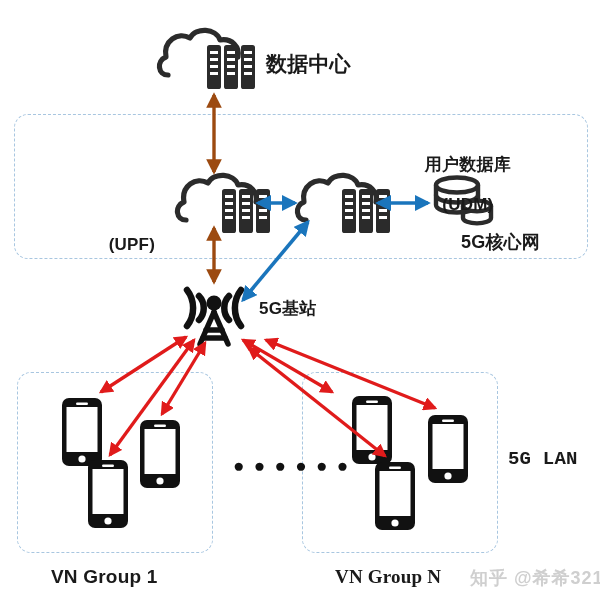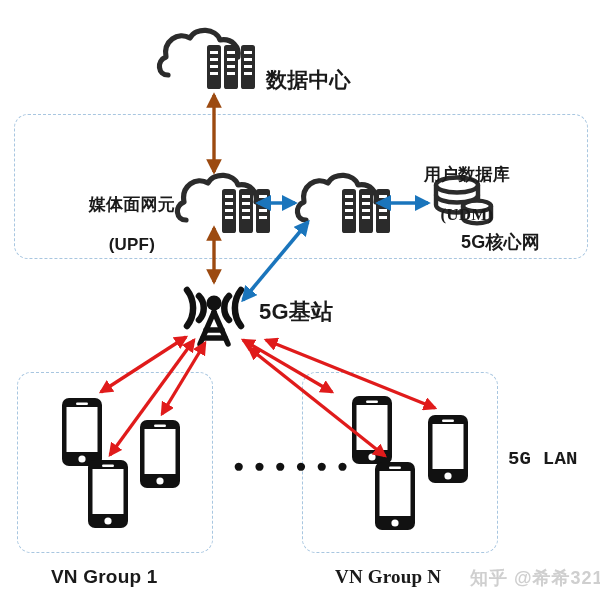--- a/index.html
+++ b/index.html
@@ -34,26 +34,26 @@
   .label {
     position: absolute;
     color: #1a1a1a;
     font-weight: bold;
     line-height: 1.18;
     white-space: pre;
     letter-spacing: 0.2px;
   }
   .cn-label  { font-size: 17px; }
 
-  #lbl-datacenter { left: 266px; top: 52px;  font-size: 21px; margin-top: 16px; }
+  #lbl-datacenter { left: 266px; top: 52px;  font-size: 21px; }
   #lbl-upf        { left: 62px;  top: 175px; text-align: center; width: 120px; }
   #lbl-amf        { left: 283px; top: 135px; text-align: center; width: 110px; }
-  #lbl-udm        { left: 403px; top: 145px; text-align: center; width: 110px; font-family: Liberation Serif, serif; }
+  #lbl-udm        { left: 403px; top: 135px; text-align: center; width: 110px; }
   #lbl-corenet    { left: 455px; top: 232px; font-size: 18px; margin-left: 6px; }
-  #lbl-gnb        { left: 259px; top: 299px; font-size: 22px; }
+  #lbl-gnb        { left: 259px; top: 299px; font-size: 17px; }
   #lbl-lan        { left: 508px; top: 448px; font-size: 19px; font-family: Liberation Mono, monospace; }
   #lbl-vn1        { left: 51px;  top: 566px; font-size: 19px; }
   #lbl-vnN        { left: 335px; top: 566px; font-size: 19px; font-family: Liberation Serif, serif; }
 
   #ellipsis-dots {
     position: absolute;
     left: 233px; top: 455px;
     font-size: 19px;
     font-weight: bold;
     color: #111;
@@ -208,21 +208,21 @@
     <g stroke="#e01b1b" stroke-width="3.3" fill="none" marker-start="url(#ah-red)" marker-end="url(#ah-red)">
       <line x1="243" y1="340" x2="332" y2="392"></line>
       <line x1="249" y1="348" x2="385" y2="456"></line>
       <line x1="266" y1="340" x2="435" y2="408"></line>
     </g>
   </svg>
 
   <div class="label" id="lbl-datacenter">数据中心</div>
 
   <div class="label cn-label" id="lbl-upf">
-    <span>媒体面网元</span><br>
+    <br>
     <span>(UPF)</span>
   </div>
 
 
   <div class="label cn-label" id="lbl-udm">
     <span>用户数据库</span><br>
     <span>(UDM)</span>
   </div>
 
   <div class="label" id="lbl-corenet">5G核心网</div>

